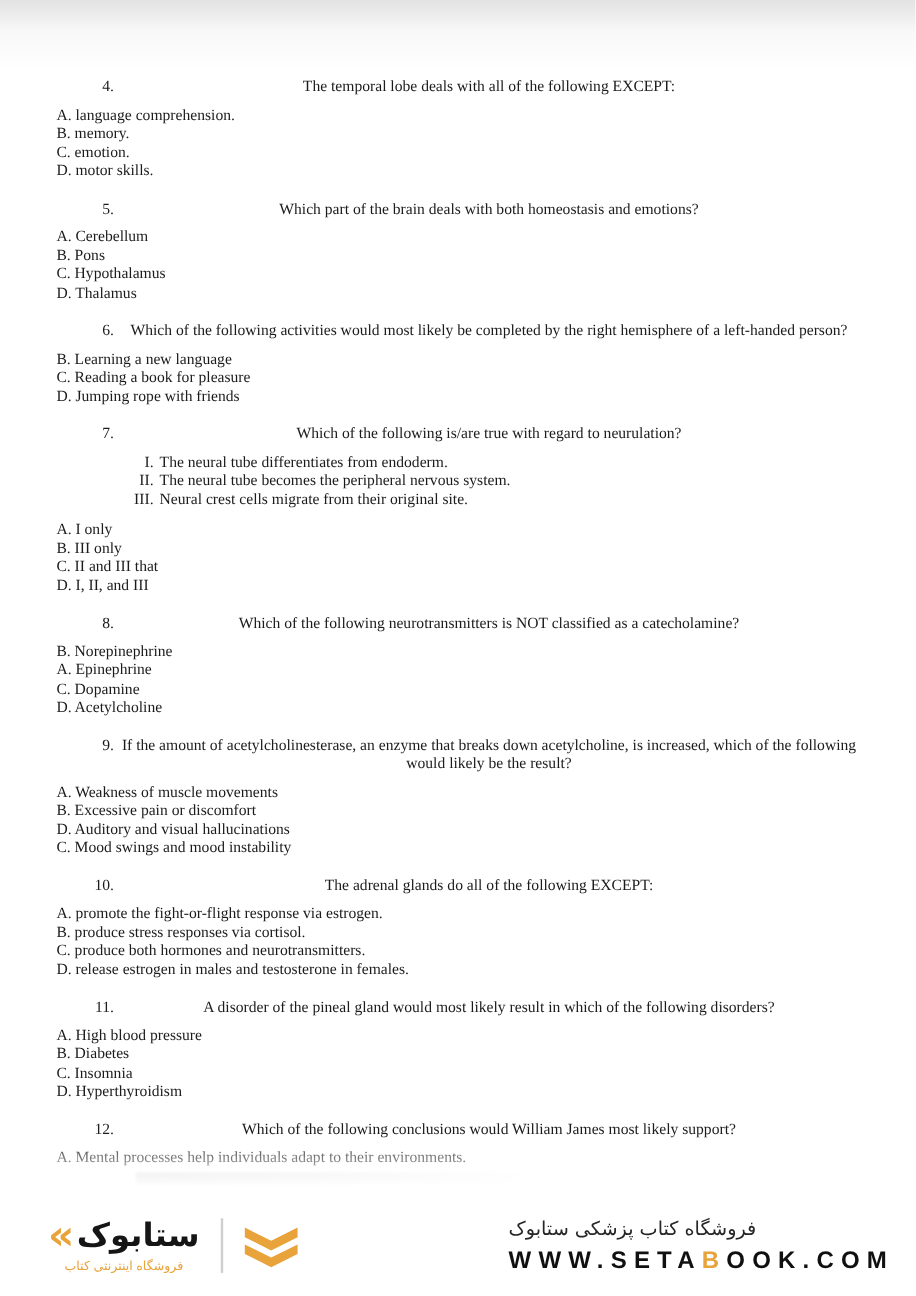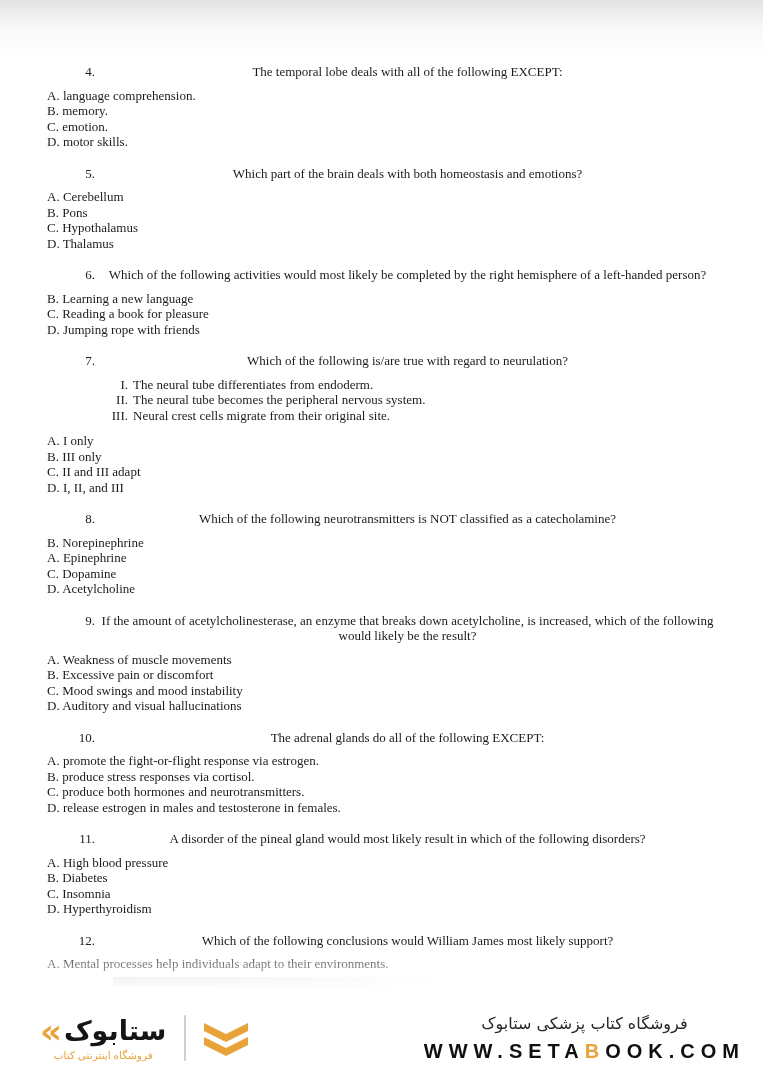--- a/index.html
+++ b/index.html
@@ -60,21 +60,21 @@
   }
   .logo-tagline {
     font-family: Liberation Sans, sans-serif;
     font-size: 10.5px; margin-top: 3px;
   }
   .divider {
     width: 2px; height: 46px; background: #cfcfcf;
     margin: 0 16px 0 18px; border-radius: 1px;
   }
   .book-logo { display: flex; align-items: center; }
-  .footer-right { margin-left: auto; text-align: center; }
+  .footer-right { margin-left: auto; text-align: left; }
   .store-title {
     font-family: "DejaVu Sans", sans-serif;
     font-size: 16px; color: #262626; line-height: 20px;
   }
   .store-url {
     font-family: "Liberation Sans", sans-serif;
     font-weight: bold; font-size: 20px; letter-spacing: 6px;
     color: #101010; margin-top: 6px; white-space: nowrap;
   }
 </style>
@@ -135,21 +135,21 @@
             <span class="stmt-text">The neural tube becomes the peripheral nervous system.</span>
           </div>
           <div class="stmt">
             <span class="stmt-num">III.</span>
             <span class="stmt-text">Neural crest cells migrate from their original site.</span>
           </div>
         </div>
         <div class="options">
           <div class="option">A. I only</div>
           <div class="option">B. III only</div>
-          <div class="option">C. II and III adapt</div>
+          <div class="option">C. II and III that</div>
           <div class="option">D. I, II, and III</div>
         </div>
       </div>
       <div class="question">
         <div class="q-line">
           <span class="q-num">8.</span>
           <span class="q-text">Which of the following neurotransmitters is NOT classified as a catecholamine?</span>
         </div>
         <div class="options">
           <div class="option">B. Norepinephrine</div>
@@ -159,22 +159,22 @@
         </div>
       </div>
       <div class="question">
         <div class="q-line">
           <span class="q-num">9.</span>
           <span class="q-text">If the amount of acetylcholinesterase, an enzyme that breaks down acetylcholine, is increased, which of the following would likely be the result?</span>
         </div>
         <div class="options">
           <div class="option">A. Weakness of muscle movements</div>
           <div class="option">B. Excessive pain or discomfort</div>
+          <div class="option">D. Auditory and visual hallucinations</div>
           <div class="option">C. Mood swings and mood instability</div>
-          <div class="option">D. Auditory and visual hallucinations</div>
         </div>
       </div>
       <div class="question">
         <div class="q-line">
           <span class="q-num">10.</span>
           <span class="q-text">The adrenal glands do all of the following EXCEPT:</span>
         </div>
         <div class="options">
           <div class="option">A. promote the fight-or-flight response via estrogen.</div>
           <div class="option">B. produce stress responses via cortisol.</div>

